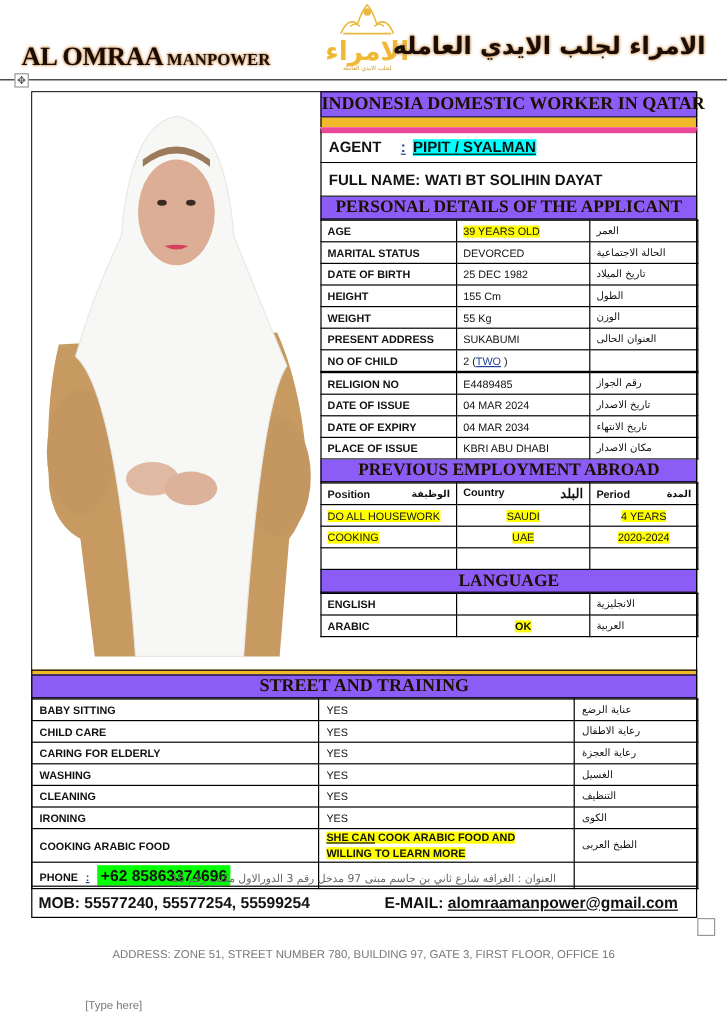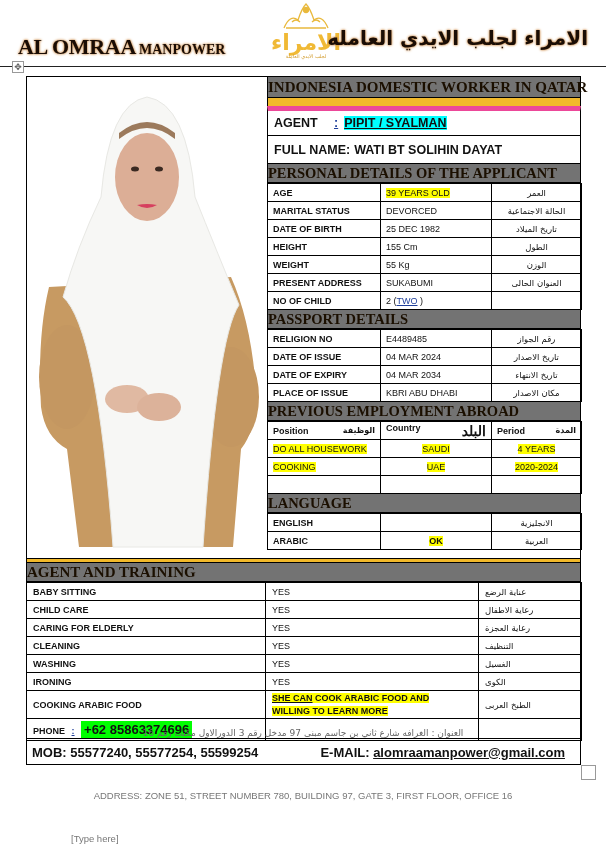--- a/index.html
+++ b/index.html
@@ -34,33 +34,33 @@
   
   .frame { position: absolute; left: 26px; top: 76px; width: 555px; height: 689px; border: 1px solid #000; }
 
   .photo {
     position: absolute; left: 27px; top: 77px; width: 240px; height: 481px; background: #fff; overflow: hidden;
   }
 
   
   .rcol { position: absolute; left: 267px; top: 76px; width: 314px; }
   .gold-head {
-    background: #737373; border: 1px solid #000; color: #1b0f00;
-    font-family: "Liberation Serif", serif; font-weight: bold; 
+    background: #8b5cf6; border: 1px solid #000; color: #1b0f00;
+    font-family: "Liberation Serif", serif; font-weight: bold; text-align: center;
     font-size: 15px; height: 22px; line-height: 21px; white-space: nowrap;
   }
   .gold-thin { height: 8px; background: #f2b92a; border-left: 1px solid #000; border-right: 1px solid #000; }
   .row-box { border: 1px solid #000; border-top: none; background: #fff; height: 28px; display: flex; align-items: center; padding-left: 6px; font-weight: bold; font-size: 12.5px; white-space: nowrap;}
 
   table.grid { border-collapse: collapse; width: 314px; table-layout: fixed; }
   table.grid td {
     border: 1px solid #000; height: 18px; font-size: 9px; padding: 0 5px; white-space: nowrap; overflow: hidden;
   }
   table.grid td.lbl { font-weight: bold; }
-  table.grid td.ar { text-align: center; direction: rtl; font-family: "DejaVu Sans", sans-serif; font-size: 8.5px; }
+  table.grid td.ar { text-align: left; direction: rtl; font-family: "DejaVu Sans", sans-serif; font-size: 8.5px; }
   .hl { background: #ffff00; }
   .hl-cyan { background: #00ffff; text-decoration: underline; }
   .hl-green { background: #00ff00; }
   .u { text-decoration: underline; color: #1f3f9a; }
 
   
   .skills { position: absolute; left: 26px; top: 558px; width: 555px; }
   .skills .gold-thin2 { height: 4px; background: #f2b92a; border: 1px solid #000; border-bottom: none; }
   .skills .gold-head { font-size: 15px; height: 20px; line-height: 19px; }
   table.sk { border-collapse: collapse; width: 555px; table-layout: fixed; }
@@ -179,21 +179,20 @@
       <td class="ar">العنوان الحالى</td>
     </tr>
     <tr>
       <td class="lbl">NO OF CHILD</td>
       <td><span>2</span> (<span class="u">TWO</span> )</td>
       <td class="ar"></td>
     </tr>
   </tbody>
     </table>
 
-  <div class="gold-head" style="height:19px; line-height:18px; font-size:14.5px; border-top:none;">PASSPORT DETAILS</div>
 
   <table class="grid">
     <colgroup>
         <col style="width:113px">
         <col style="width:111px">
         <col style="width:90px">
       </colgroup>
     <tbody>
         <tr>
       <td class="lbl">RELIGION NO</td>
@@ -222,21 +221,21 @@
 
   <table class="grid">
     <colgroup>
         <col style="width:113px">
         <col style="width:111px">
         <col style="width:90px">
       </colgroup>
     <tbody>
         <tr>
       <td class="lbl"><span>Position</span><span style="float:right; font-family:'DejaVu Sans',sans-serif; font-size:8px;">الوظيفة</span></td>
-      <td class="lbl"><span>Country</span><span style="float:right; font-family:Liberation Sans, sans-serif; font-size:14px;">البلد</span></td>
+      <td class="lbl"><span>Country</span><span style="float:right; font-family:Liberation Sans, sans-serif; font-size:11px;">البلد</span></td>
       <td class="lbl"><span>Period</span><span style="float:right; font-family:'DejaVu Sans',sans-serif; font-size:8px;">المدة</span></td>
     </tr>
     <tr>
       <td><span class="hl">DO ALL HOUSEWORK</span></td>
       <td style="text-align:center;"><span class="hl">SAUDI</span></td>
       <td style="text-align:center;"><span class="hl">4 YEARS</span></td>
     </tr>
     <tr>
       <td><span class="hl">COOKING</span></td>
       <td style="text-align:center;"><span class="hl">UAE</span></td>
@@ -268,21 +267,21 @@
       <td class="lbl">ARABIC</td>
       <td style="text-align:center;"><span class="hl" style="font-weight:bold;">OK</span></td>
       <td class="ar">العربية</td>
     </tr>
   </tbody>
     </table>
 </div>
 
 <div class="skills">
   <div class="gold-thin2"></div>
-  <div class="gold-head">AGENT AND TRAINING</div>
+  <div class="gold-head">STREET AND TRAINING</div>
   <table class="sk">
     <colgroup>
         <col style="width:239px">
         <col style="width:213px">
         <col style="width:103px">
       </colgroup>
     <tbody>
         <tr>
       <td class="lbl">BABY SITTING</td>
       <td>YES</td>
@@ -292,28 +291,28 @@
       <td class="lbl">CHILD CARE</td>
       <td>YES</td>
       <td class="ar">رعاية الاطفال</td>
     </tr>
     <tr>
       <td class="lbl">CARING FOR ELDERLY</td>
       <td>YES</td>
       <td class="ar">رعاية العجزة</td>
     </tr>
     <tr>
+      <td class="lbl">WASHING</td>
+      <td>YES</td>
+      <td class="ar">الغسيل</td>
+    </tr>
+    <tr>
       <td class="lbl">CLEANING</td>
       <td>YES</td>
       <td class="ar">التنظيف</td>
-    </tr>
-    <tr>
-      <td class="lbl">WASHING</td>
-      <td>YES</td>
-      <td class="ar">الغسيل</td>
     </tr>
     <tr>
       <td class="lbl">IRONING</td>
       <td>YES</td>
       <td class="ar">الكوى</td>
     </tr>
     <tr>
       <td class="lbl" style="height:28px;">COOKING ARABIC FOOD</td>
       <td style="font-weight:bold; line-height:13px;">
         <span class="hl"><span style="text-decoration:underline;">SHE  CAN</span><span> COOK ARABIC FOOD AND</span></span><br>

